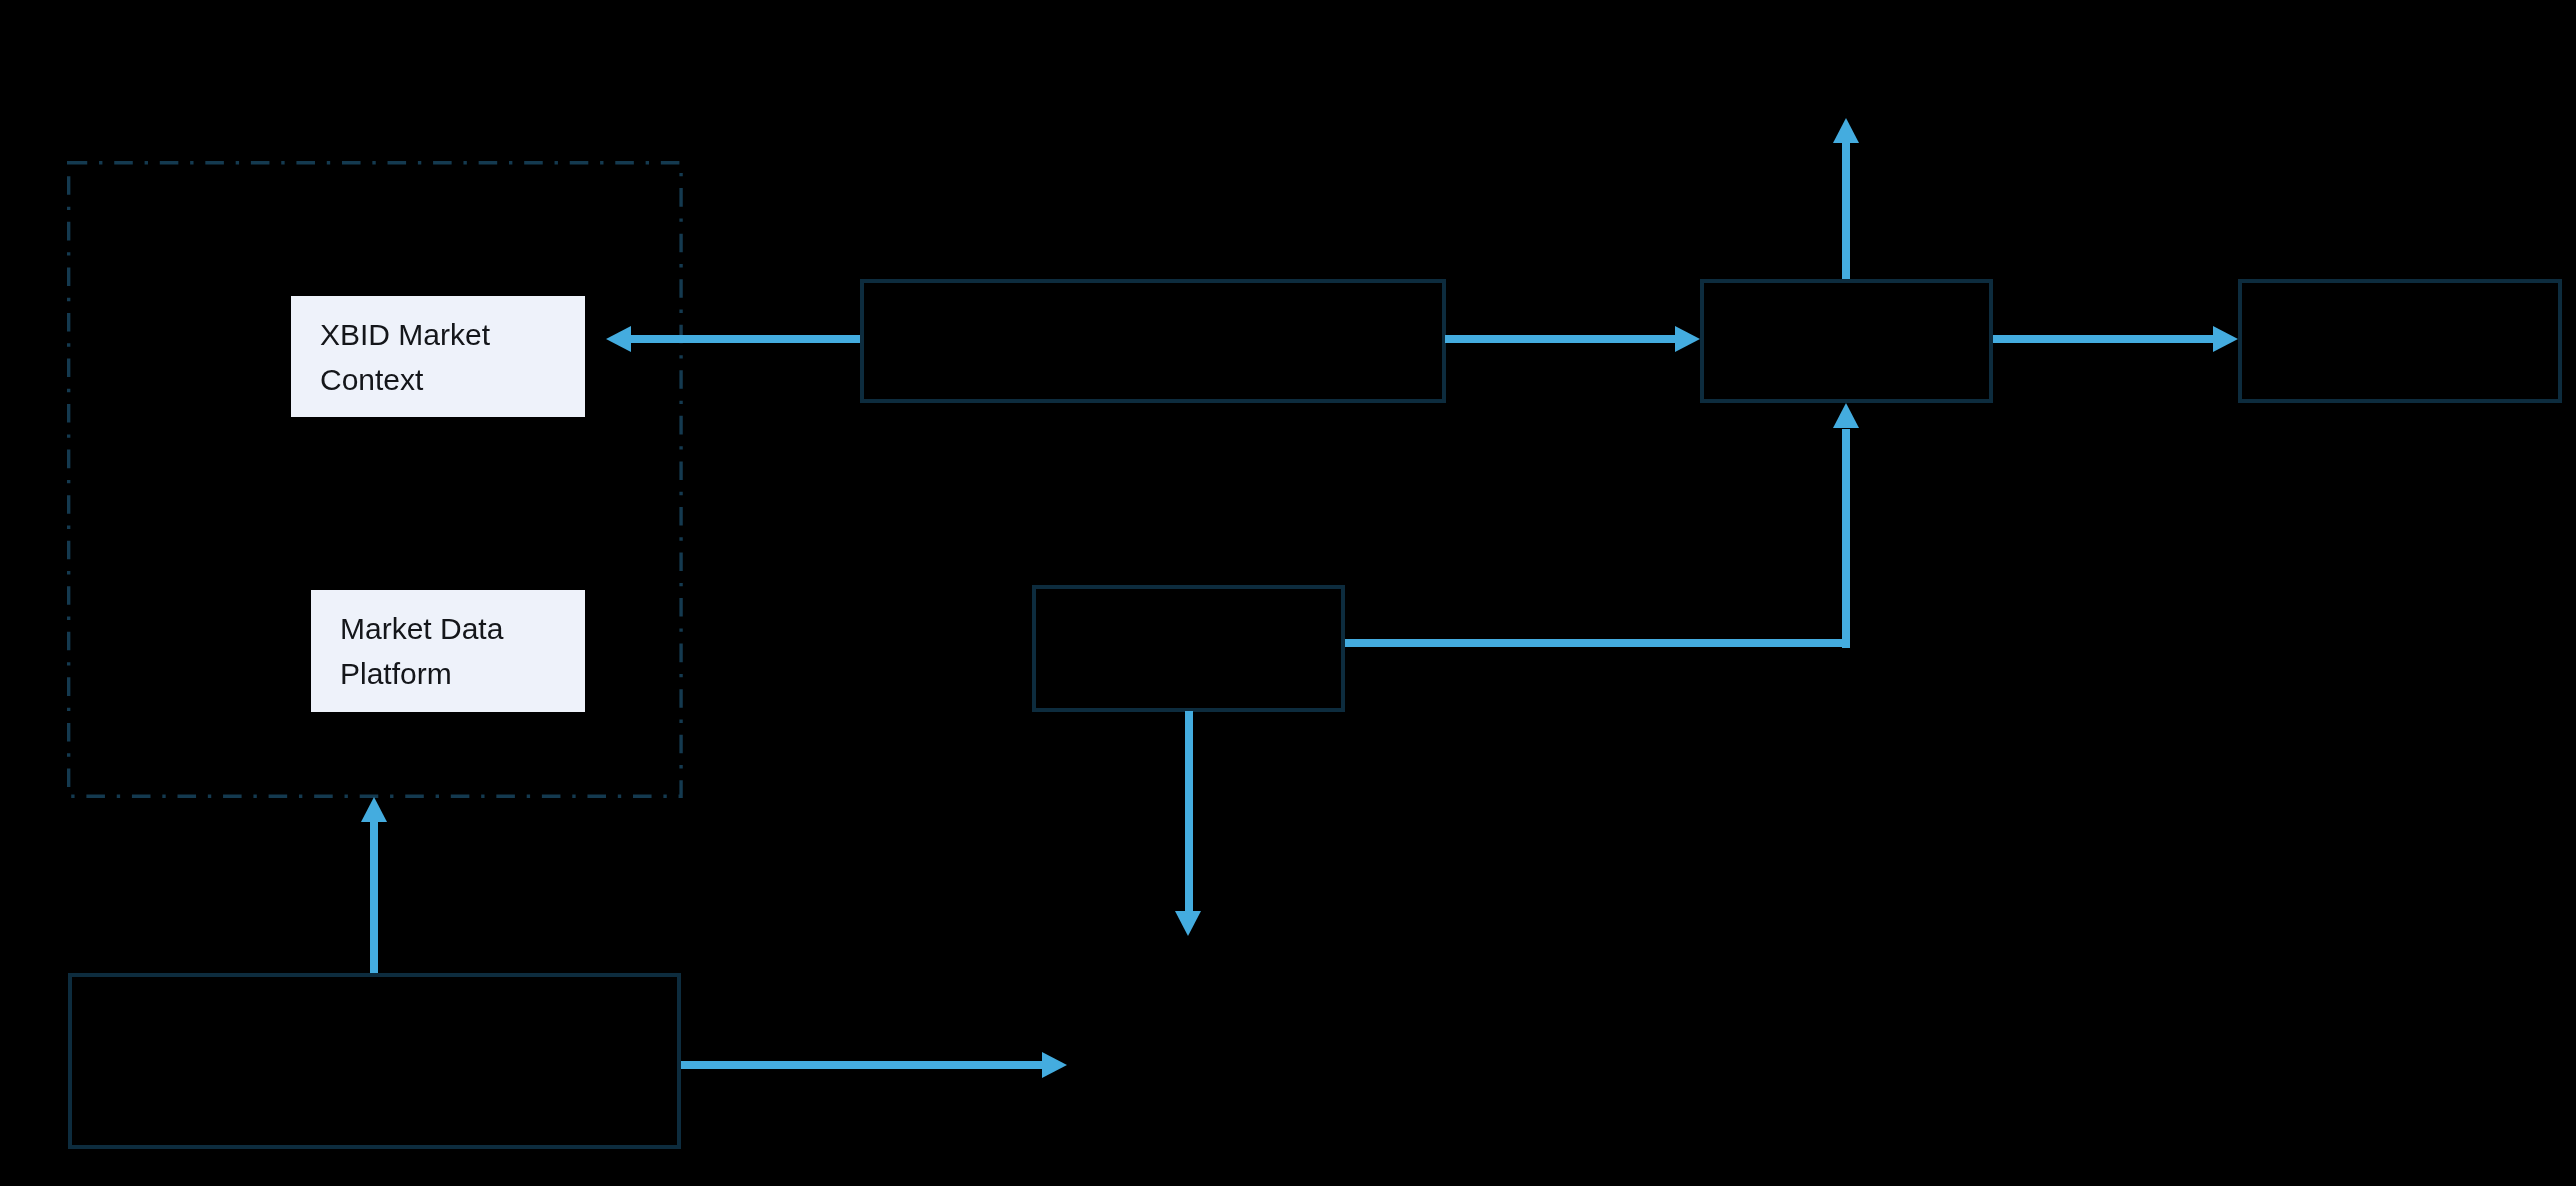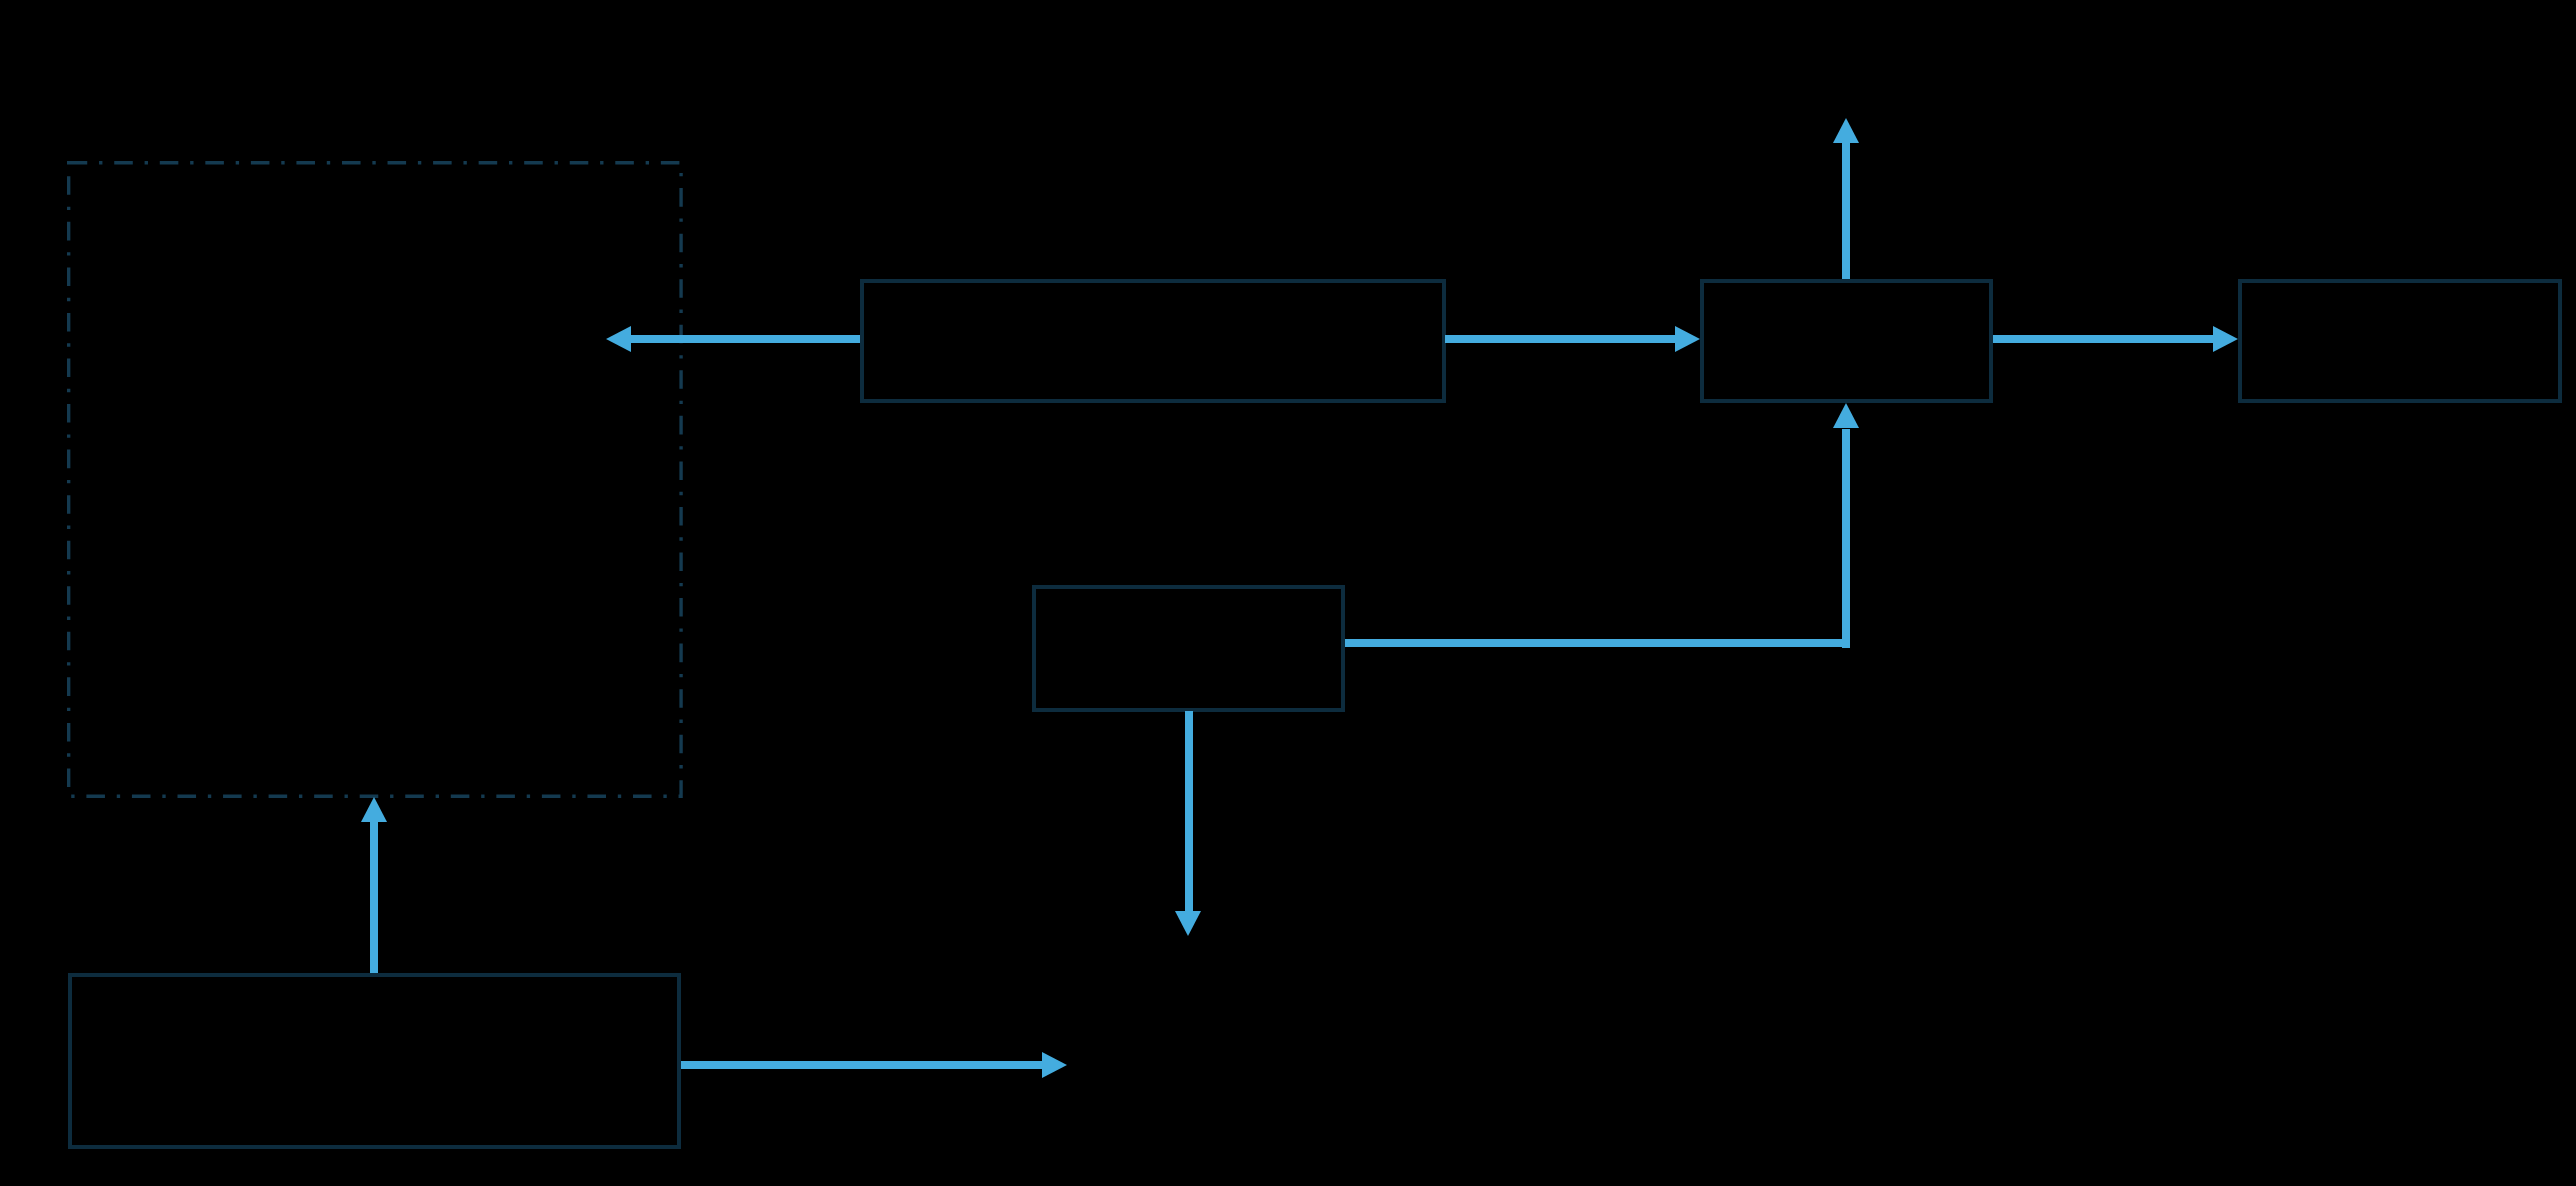--- a/index.html
+++ b/index.html
@@ -67,20 +67,26 @@
 </style>
 </head>
 <body>
 
 <div class="stage">
 
   <svg class="layer" width="2576" height="1186" viewBox="0 0 3053 1406">
     <rect x="81" y="193" width="726" height="751" fill="none" stroke="var(--dashed-border)" stroke-width="4" stroke-dasharray="22 14 4 14"></rect>
   </svg>
 
+  <div class="label-node label-xbid">
+    <span>XBID Market Context</span>
+  </div>
+  <div class="label-node label-mdp">
+    <span>Market Data Platform</span>
+  </div>
 
   <div class="node box-middle"></div>
   <div class="node box-right"></div>
   <div class="node box-far-right"></div>
   <div class="node box-lower-middle"></div>
   <div class="node box-bottom-left"></div>
 
   <div>
     <div class="line" style="left:631px; top:335px; width:229px; height:8.4px;"></div>
     <div class="ah ah-left" style="left:606px; top:326px;"></div>

